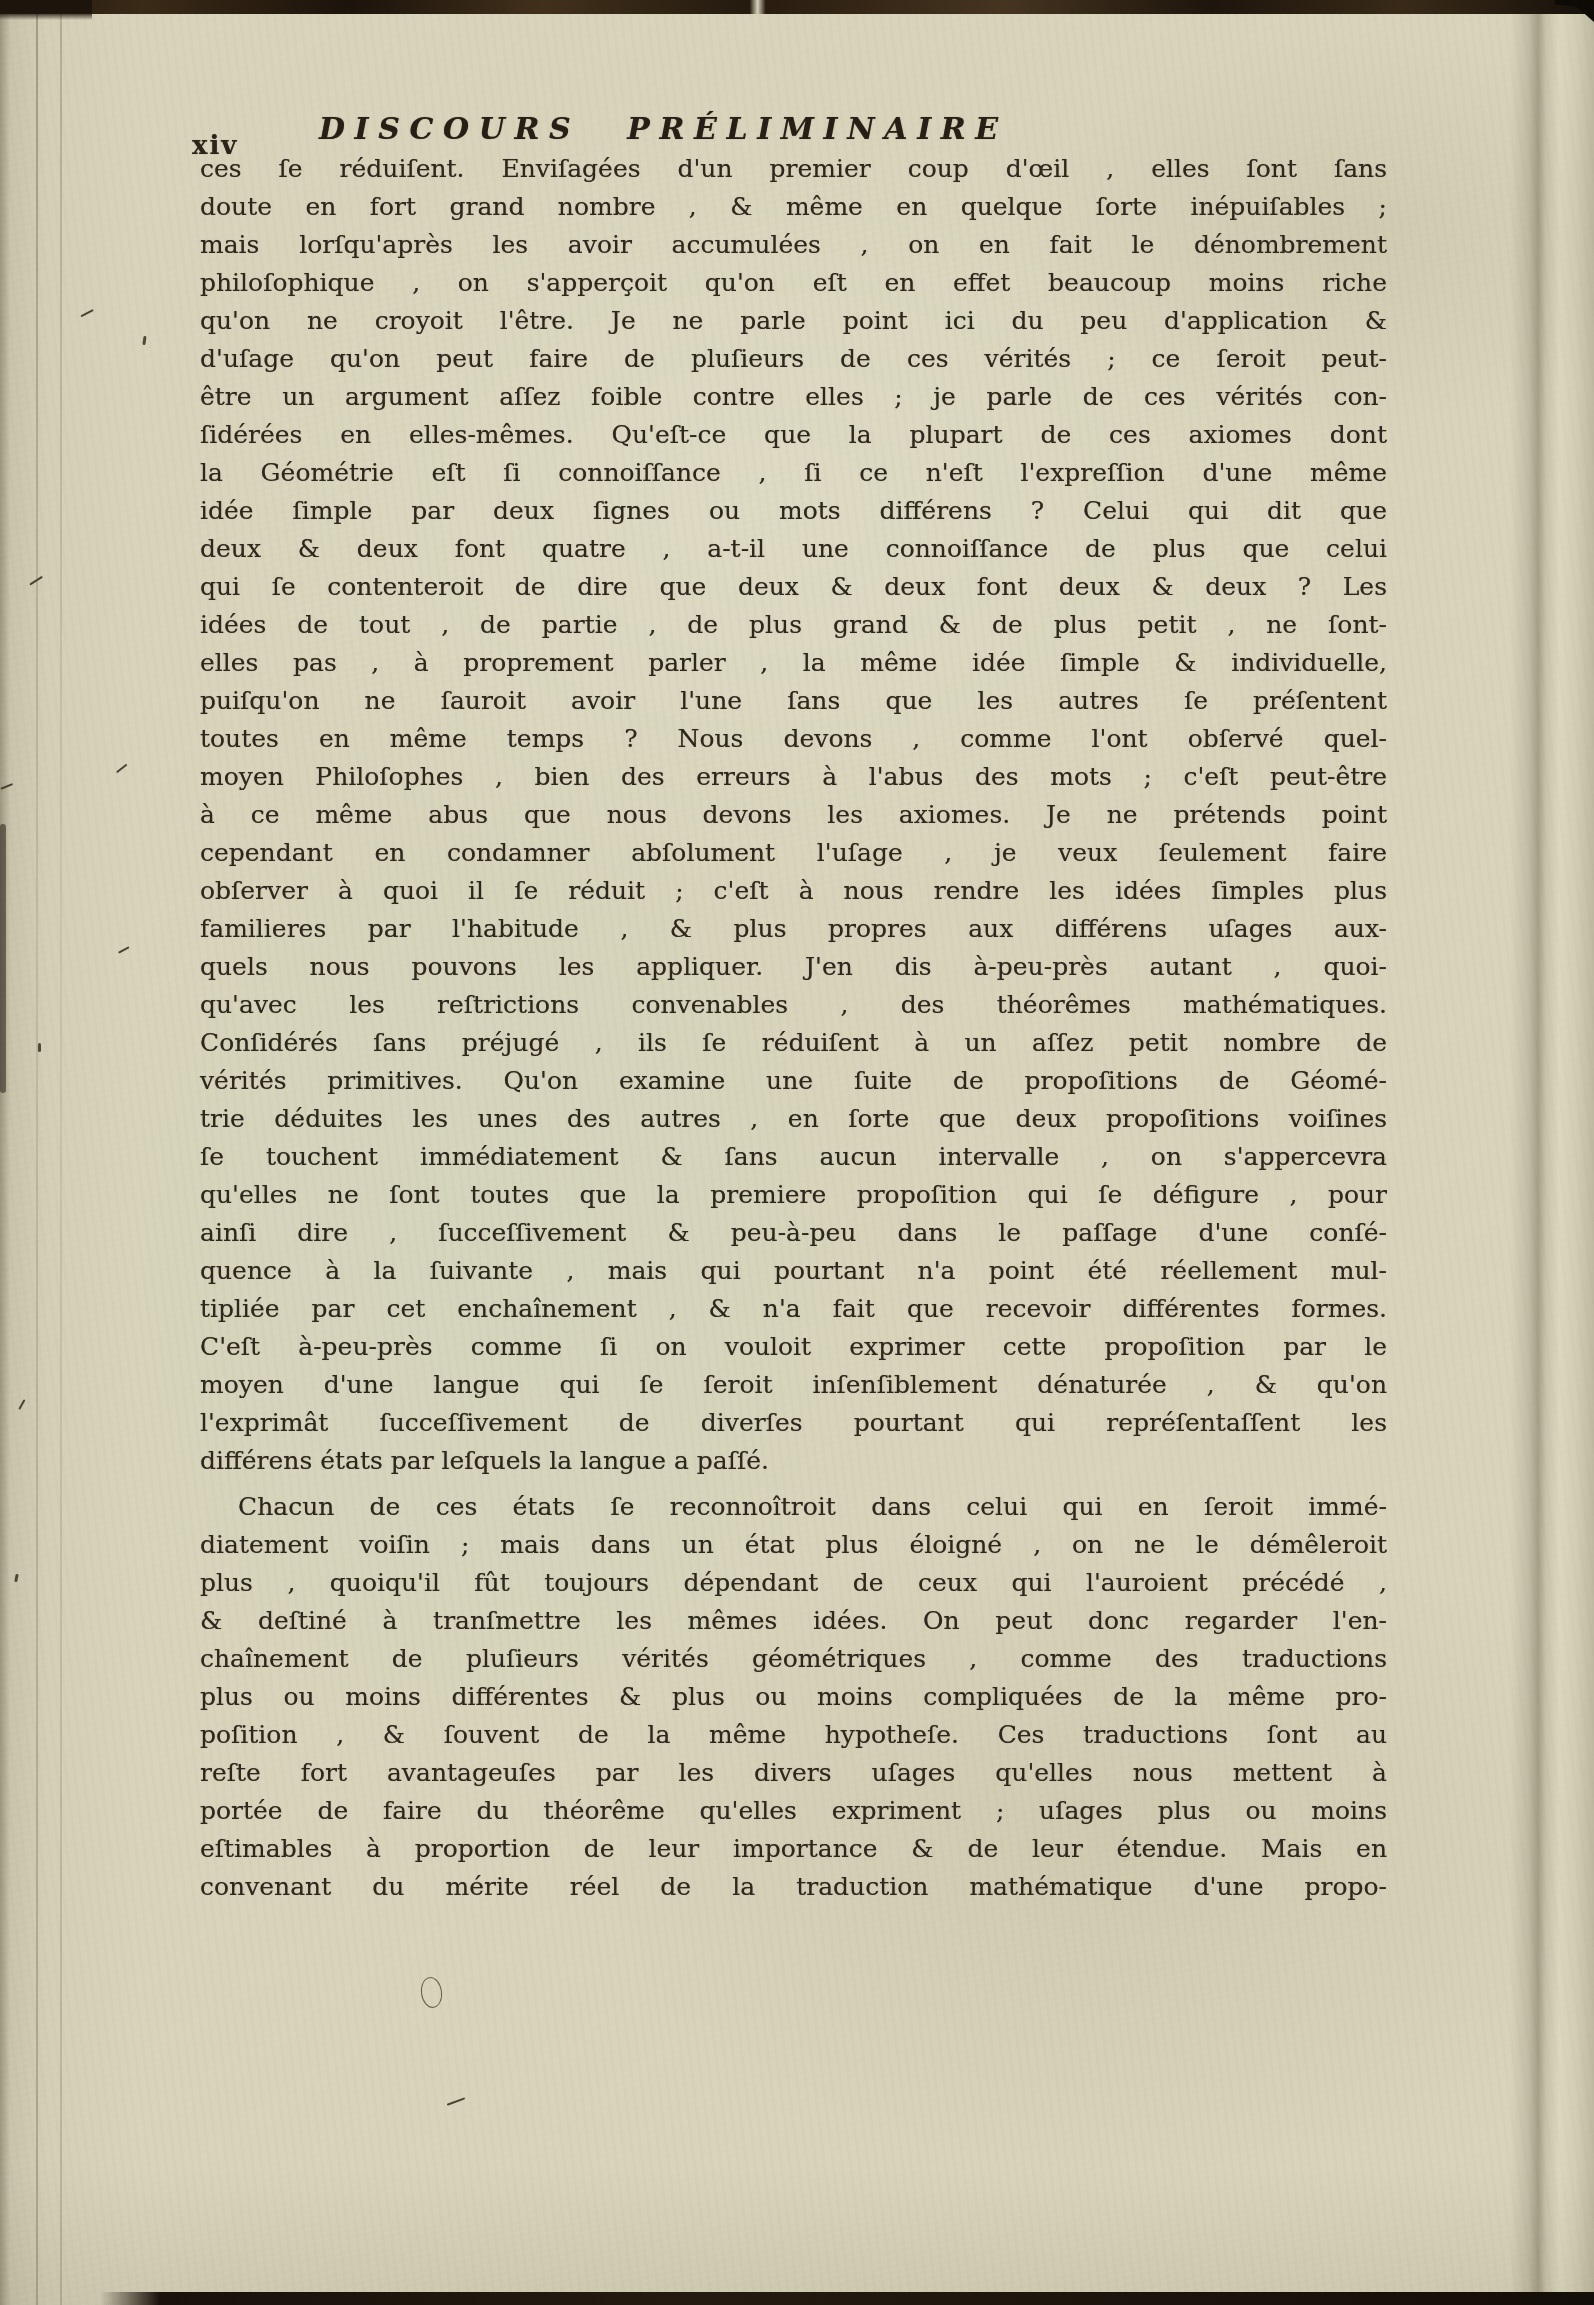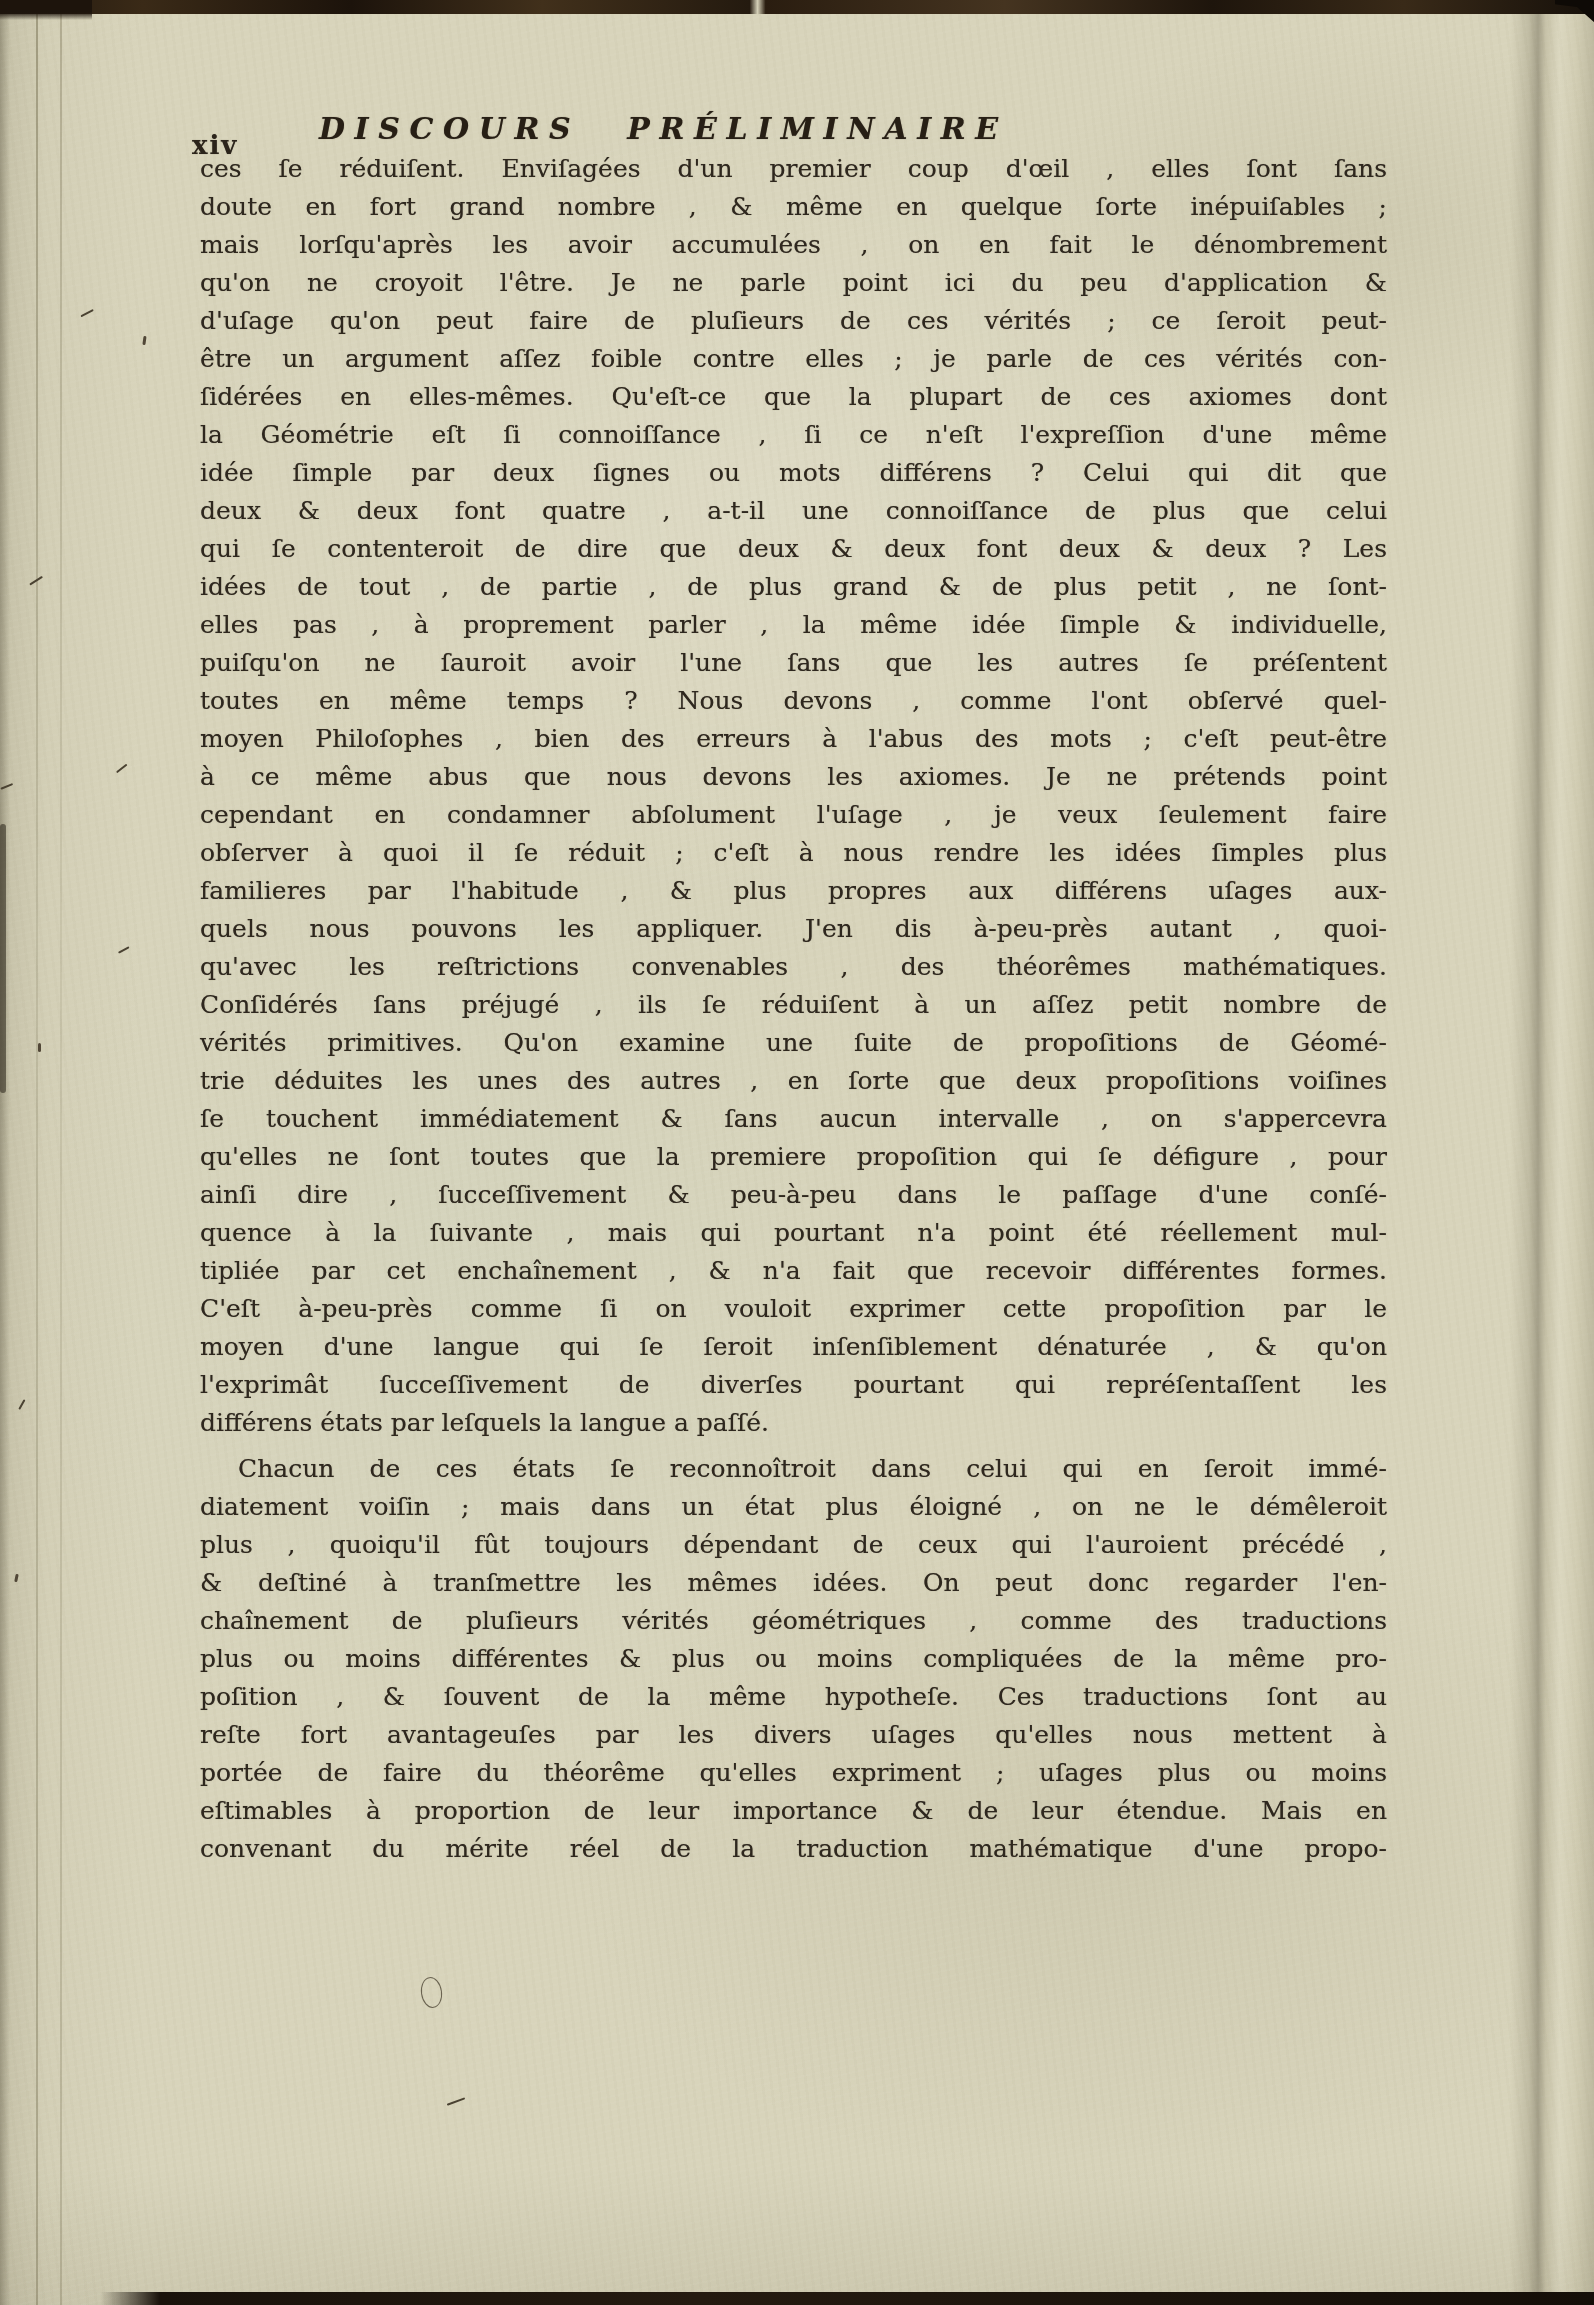--- a/index.html
+++ b/index.html
@@ -145,20 +145,21 @@
   <div class="content">
     <div class="header">
       <span class="page-number">xiv</span>
       <span class="header-title">DISCOURS PRÉLIMINAIRE</span>
     </div>
     <div class="body-text">
         <div class="para">
           <div class="line">ces ſe réduiſent. Enviſagées d'un premier coup d'œil , elles ſont ſans</div>
           <div class="line">doute en fort grand nombre , &amp; même en quelque ſorte inépuiſables ;</div>
           <div class="line">mais lorſqu'après les avoir accumulées , on en fait le dénombrement</div>
+          <div class="line">philoſophique , on s'apperçoit qu'on eſt en effet beaucoup moins riche</div>
           <div class="line">qu'on ne croyoit l'être. Je ne parle point ici du peu d'application &amp;</div>
           <div class="line">d'uſage qu'on peut faire de pluſieurs de ces vérités ; ce ſeroit peut-</div>
           <div class="line">être un argument aſſez foible contre elles ; je parle de ces vérités con-</div>
           <div class="line">ſidérées en elles-mêmes. Qu'eſt-ce que la plupart de ces axiomes dont</div>
           <div class="line">la Géométrie eſt ſi connoiſſance , ſi ce n'eſt l'expreſſion d'une même</div>
           <div class="line">idée ſimple par deux ſignes ou mots différens ? Celui qui dit que</div>
           <div class="line">deux &amp; deux font quatre , a-t-il une connoiſſance de plus que celui</div>
           <div class="line">qui ſe contenteroit de dire que deux &amp; deux font deux &amp; deux ? Les</div>
           <div class="line">idées de tout , de partie , de plus grand &amp; de plus petit , ne ſont-</div>
           <div class="line">elles pas , à proprement parler , la même idée ſimple &amp; individuelle,</div>

